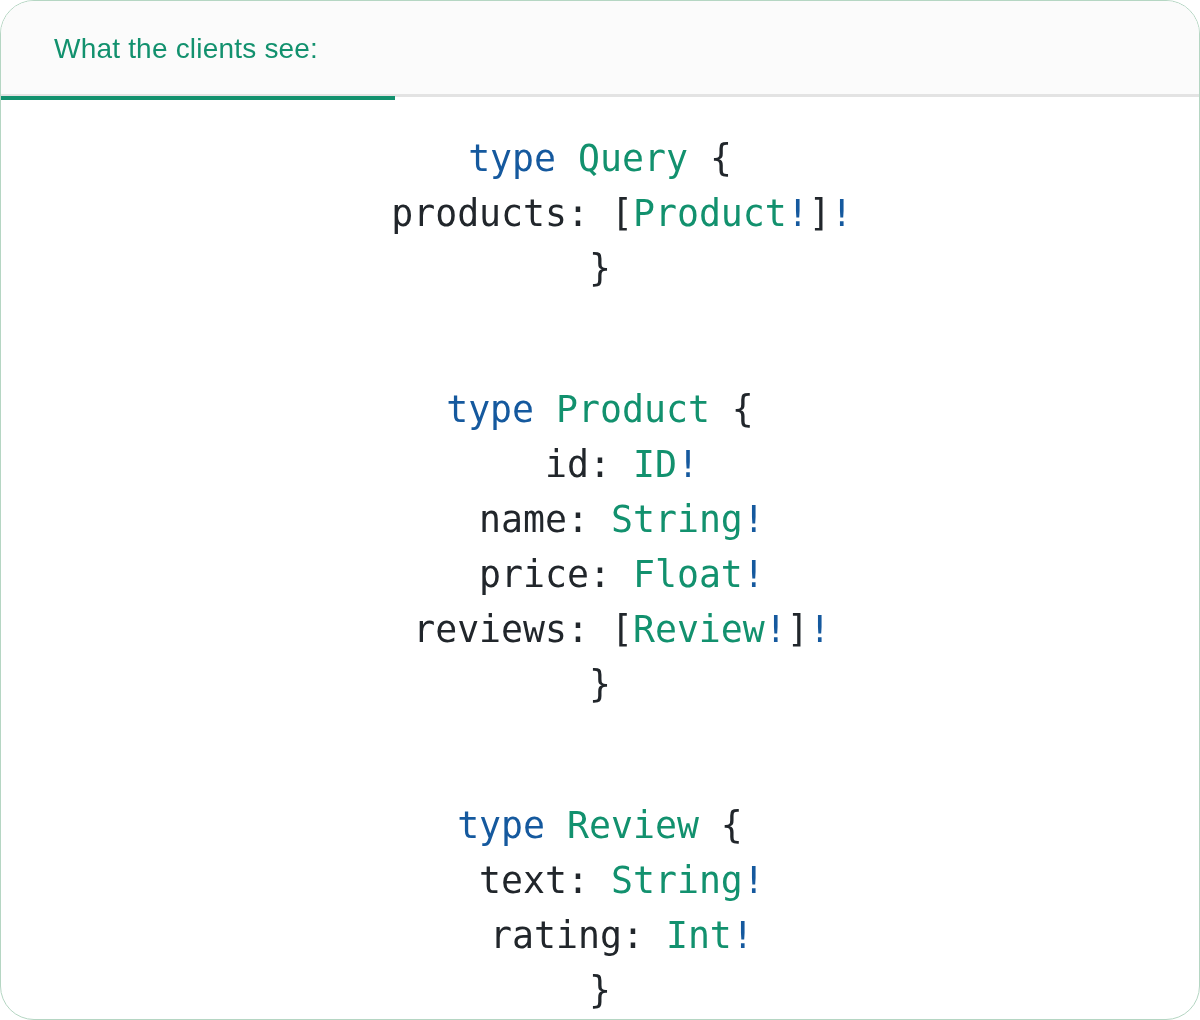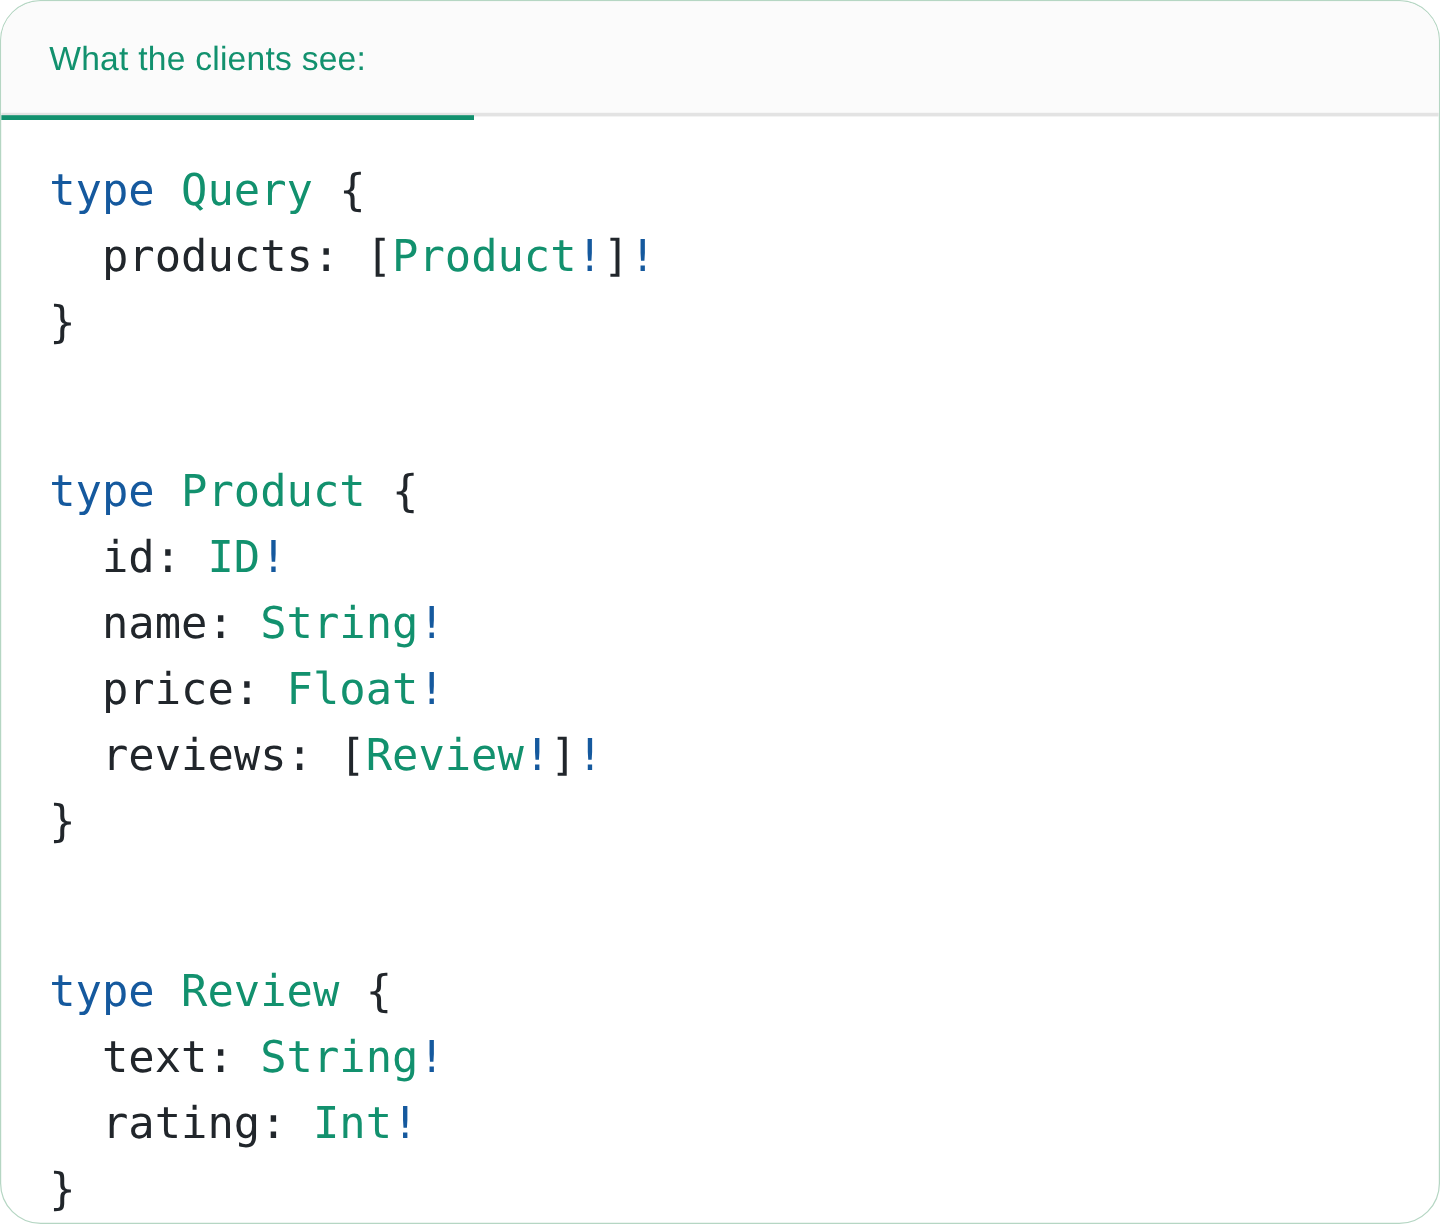--- a/index.html
+++ b/index.html
@@ -31,21 +31,21 @@
     background: var(--header-bg);
     border-bottom: 3px solid var(--divider);
   }
   .tab {
     position: absolute;
     left: 0; top: 0;
     height: 96px;
     width: 394px;
     display: flex;
     align-items: center;
-    padding-left: 40px;
+    padding-left: 53px;
     cursor: pointer;
   }
   .tab-label {
     color: var(--green);
     font-size: 28px;
     font-weight: 500;
     letter-spacing: 0.2px;
   }
   .tab-indicator {
     position: absolute;
@@ -57,21 +57,21 @@
   }
   .code-area {
     padding: 34px 40px 0 40px;
     font-family: "DejaVu Sans Mono", monospace;
     font-size: 36.5px;
     font-weight: 500;
     line-height: 55px;
     color: var(--ink);
     white-space: pre;
   }
-  .code-block { margin: 0; }
+  .code-block { margin: 0; text-align: center; }
   .code-block + .code-block { margin-top: 86px; }
   .tok-kw    { color: var(--blue); }
   .tok-type  { color: var(--green); }
   .tok-plain { color: var(--ink); }
 </style>
 </head>
 <body>
 
 <div class="card">
   <div class="card-header">

